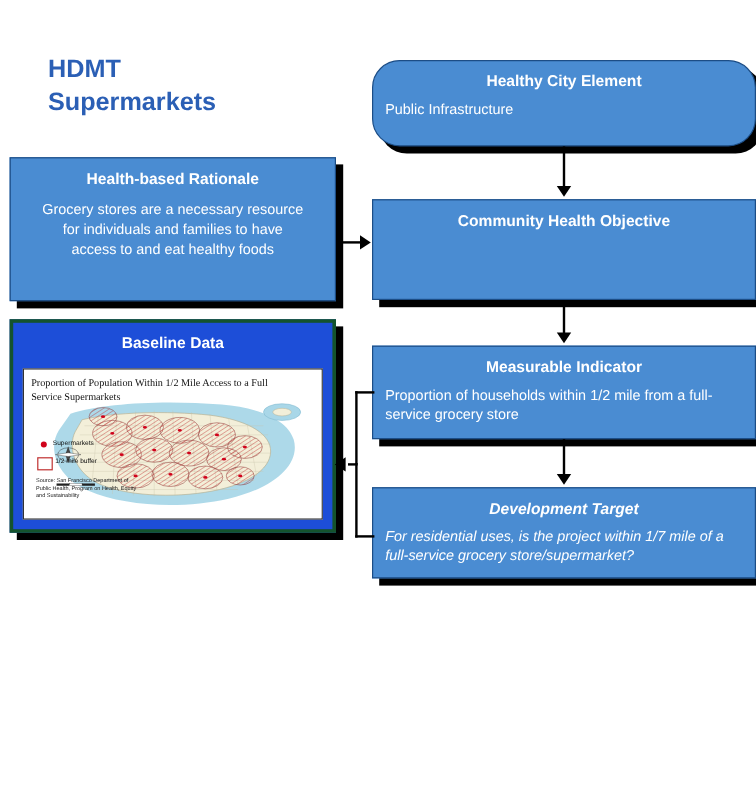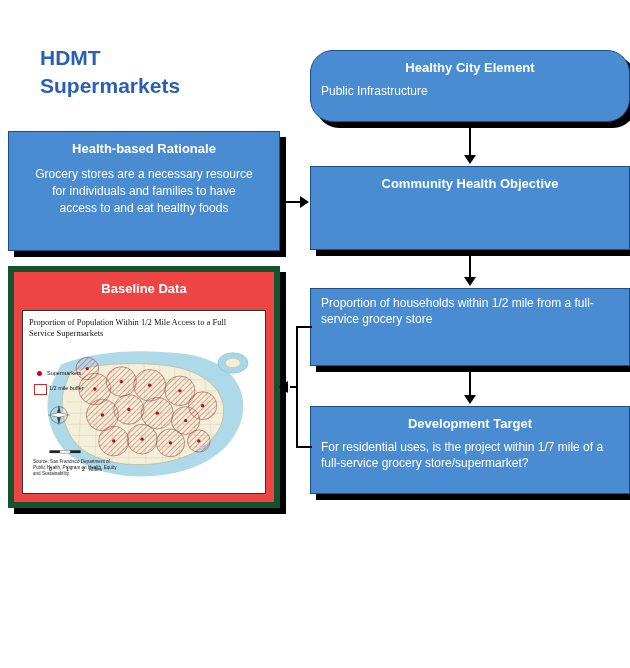--- a/index.html
+++ b/index.html
@@ -53,32 +53,32 @@
     font-size: 12px;
     color: #ffffff;
     line-height: 16px;
     padding: 6px 10px 8px 10px;
   }
 
   
   #box-element      { left: 310px; top: 50px;  width: 320px; height: 72px; border-radius: 23px; }
   #box-objective    { left: 310px; top: 166px; width: 320px; height: 84px; }
   #box-indicator    { left: 310px; top: 288px; width: 320px; height: 78px; }
-  #box-target       { left: 310px; top: 406px; width: 320px; height: 88px; }
+  #box-target       { left: 310px; top: 406px; width: 320px; height: 76px; font-style: italic; }
 
   
   #box-rationale    { left: 8px;  top: 131px; width: 272px; height: 120px; }
   #box-rationale .bdy { text-align: center; font-size: 12px; line-height: 17px; padding: 8px 24px; }
 
   
   #box-baseline {
     position: absolute;
-    left: 8px; top: 266px; width: 272px; height: 242px;
-    background: #ef4444;
-    border: 6px solid #14532d;
+    left: 8px; top: 266px; width: 272px; height: 178px;
+    background: #1d4ed8;
+    border: 3px solid #14532d;
     box-shadow: 6px 6px 0 #000000;
     box-sizing: border-box;
   }
   #box-baseline .hdr {
     text-align: center;
     font-size: 13px;
     font-weight: bold;
     color: #ffffff;
     padding-top: 9px;
   }
@@ -156,20 +156,21 @@
   <div class="box" id="box-element">
     <div class="hdr">Healthy City Element</div>
     <div class="bdy">Public Infrastructure</div>
   </div>
 
   <div class="box" id="box-objective">
     <div class="hdr">Community Health Objective</div>
   </div>
 
   <div class="box" id="box-indicator">
+    <div class="hdr">Measurable Indicator</div>
     <div class="bdy">Proportion of households within 1/2 mile from a full-service grocery store</div>
   </div>
 
   <div class="box" id="box-target">
     <div class="hdr">Development Target</div>
     <div class="bdy">For residential uses, is the project within 1/7 mile of a full-service grocery store/supermarket?</div>
   </div>
 
   <div class="box" id="box-rationale">
     <div class="hdr">Health-based Rationale</div>

